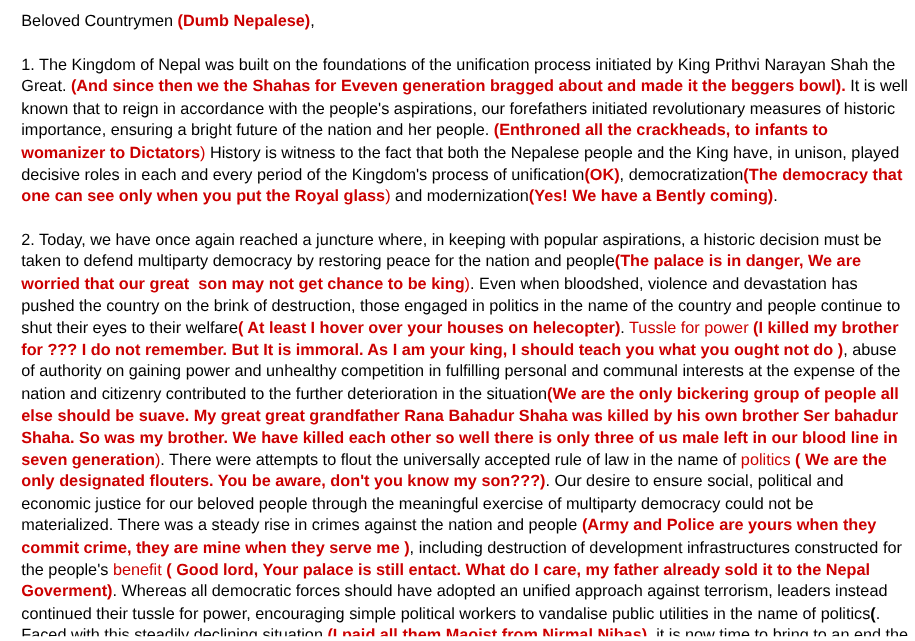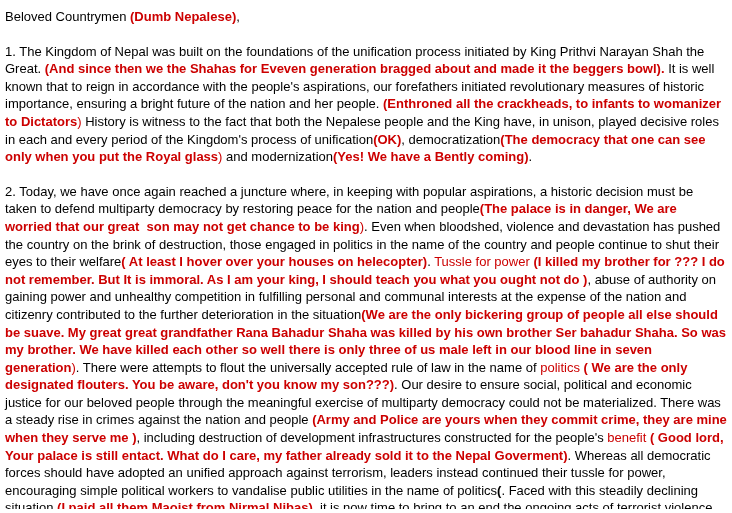--- a/index.html
+++ b/index.html
@@ -15,21 +15,21 @@
     background:var(--bg);
     overflow:hidden;
     font-family:"Liberation Sans","DejaVu Sans",sans-serif;
     font-size:13px;
     line-height:17.6px;
     color:var(--black);
   }
   .page{
     box-sizing:border-box;
     width:732px;height:509px;
-    padding:8px 5px 0 5px;
+    padding:8px 5px 0 17px;
     overflow:hidden;
   }
   p.para{margin:0 0 17px 0;}
   .run{white-space:pre-wrap;}
   .run-black{color:var(--black);font-weight:normal;}
   .run-black-bold{color:var(--black);font-weight:bold;}
   .run-red{color:var(--red);font-weight:normal;}
   .run-red-bold{color:var(--red);font-weight:bold;}
 </style>
 </head>

